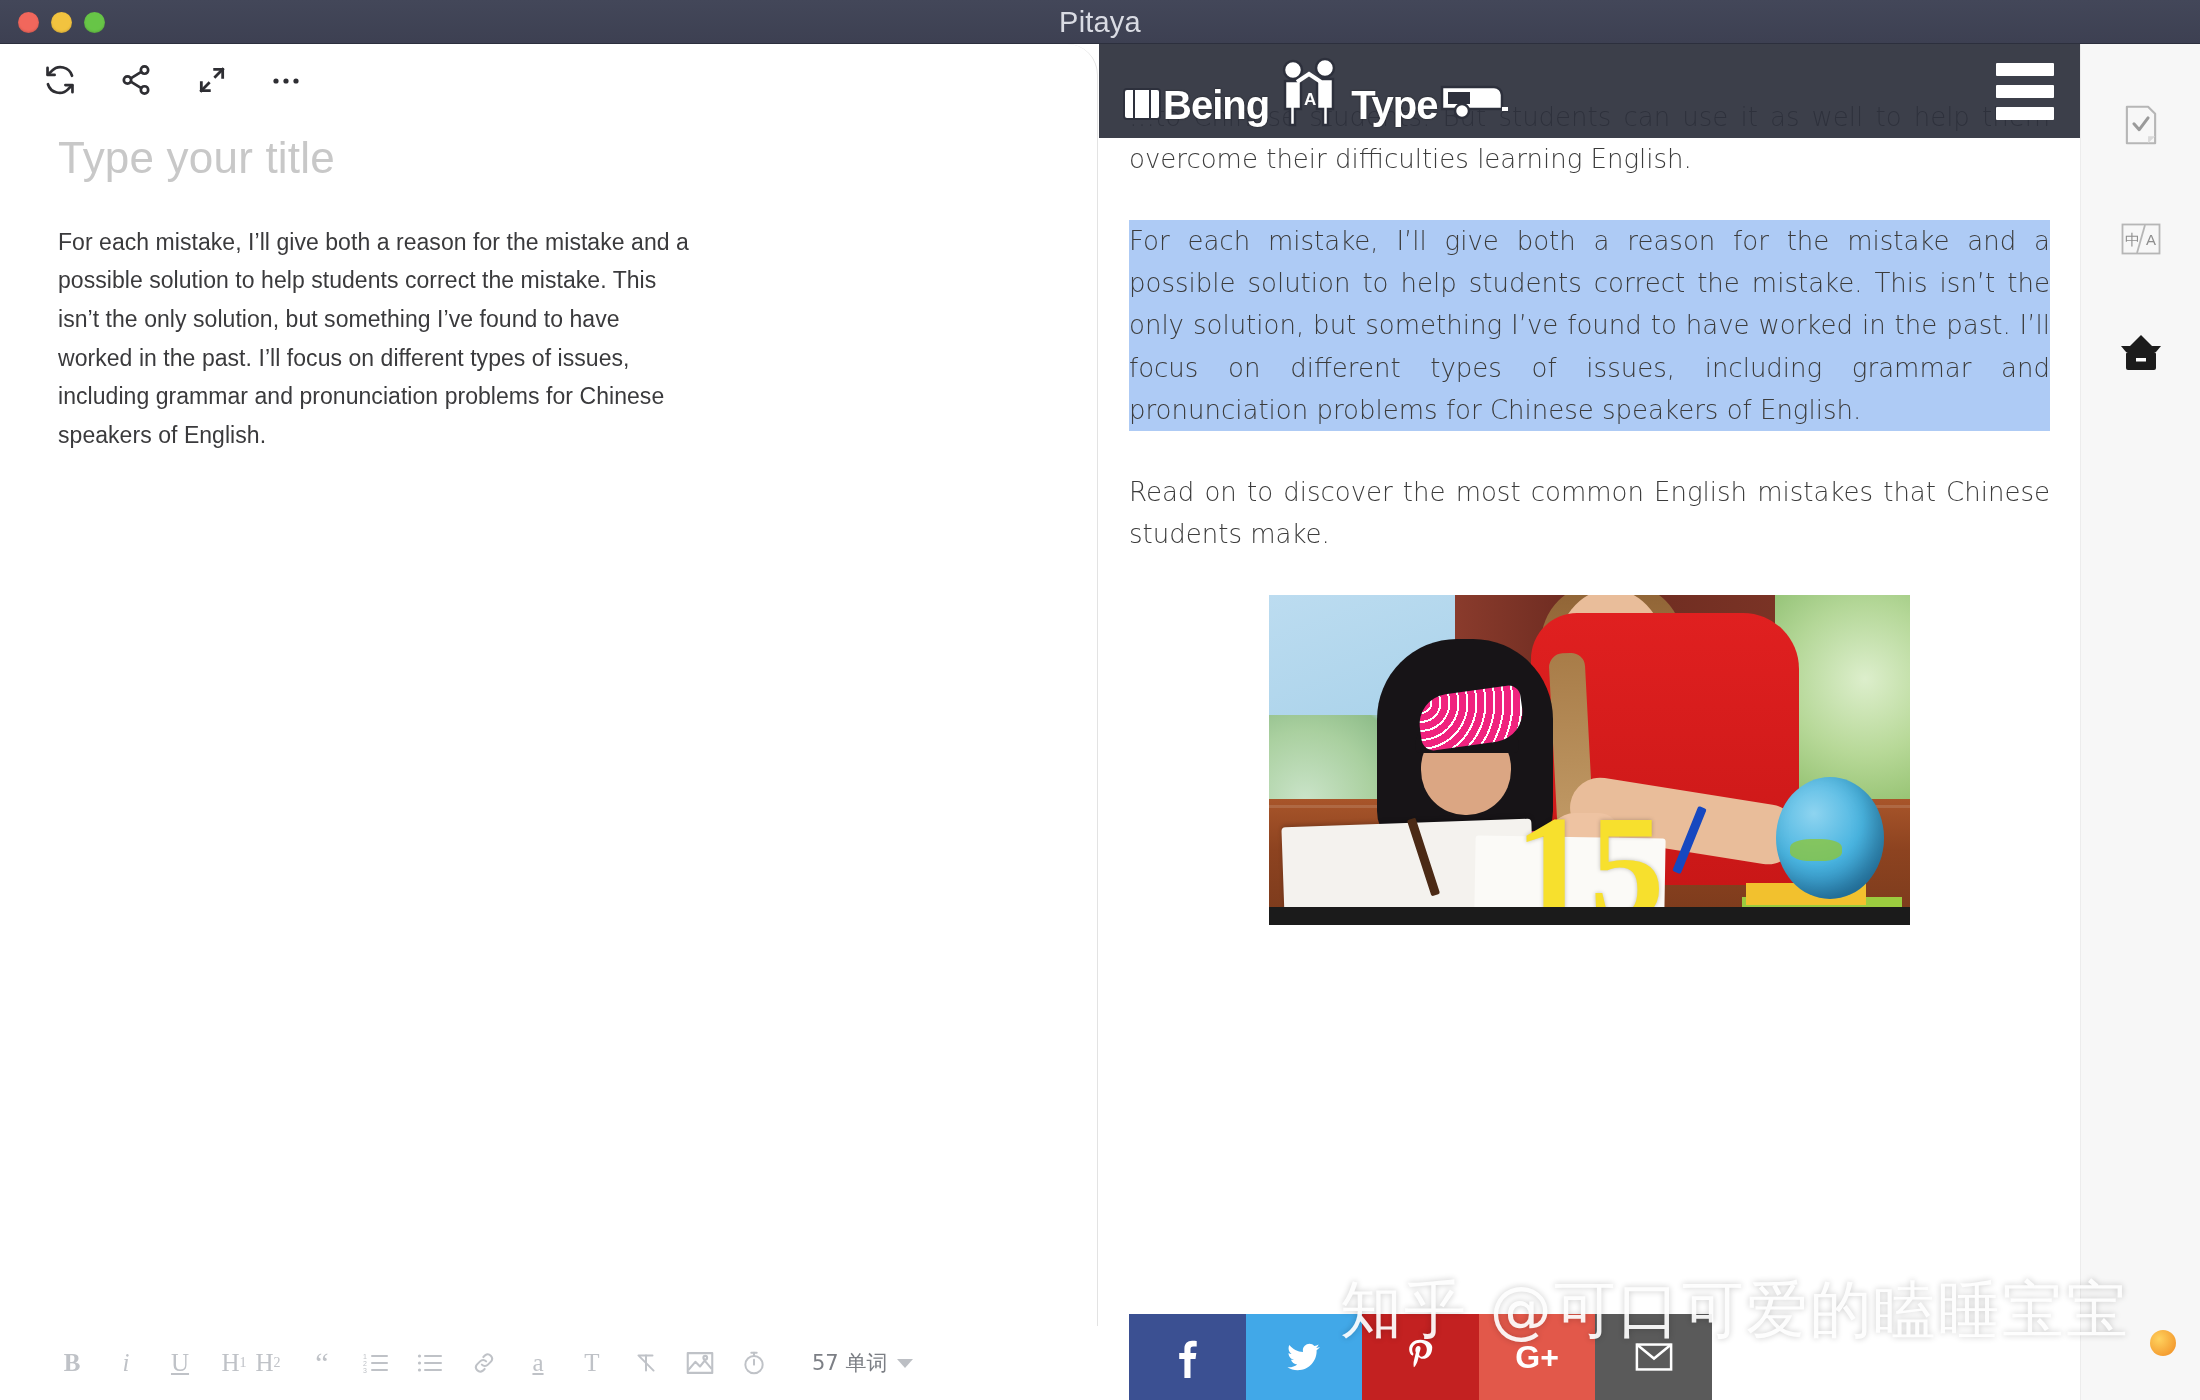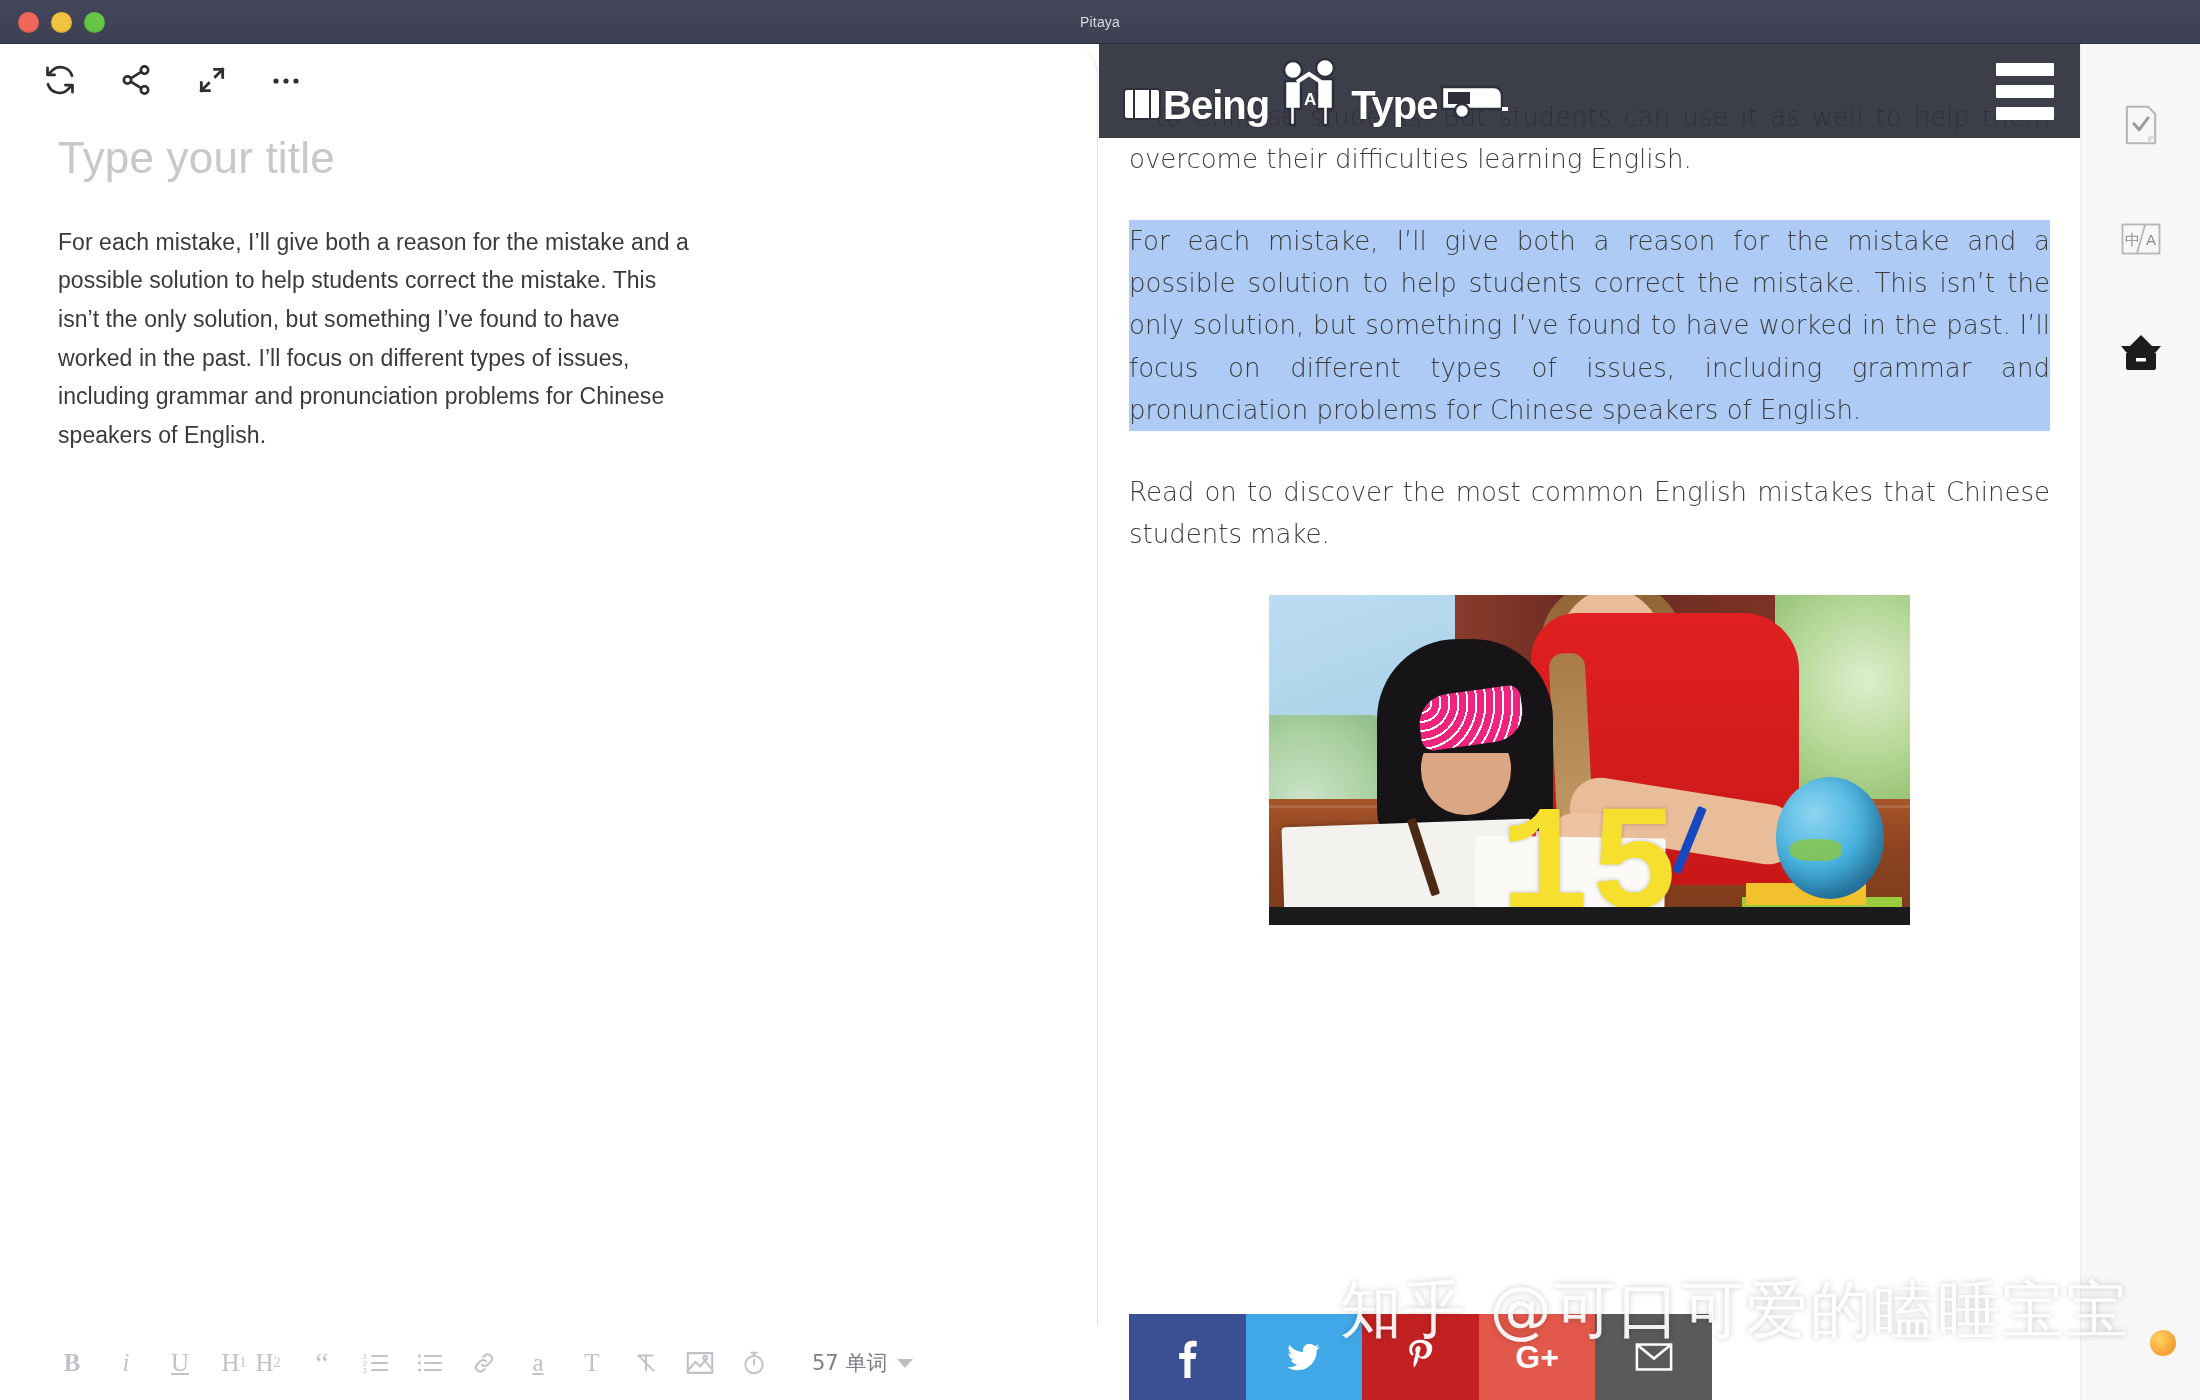--- a/index.html
+++ b/index.html
@@ -21,21 +21,21 @@
     position: absolute; left: 18px; top: 0; height: 44px;
     display: flex; align-items: center; gap: 12px;
   }
   .dot { width: 21px; height: 21px; border-radius: 50%; display: block; }
   .dot.red    { background: #f1675c; box-shadow: inset 0 -1px 2px rgba(0,0,0,.16); }
   .dot.yellow { background: #f2c33f; box-shadow: inset 0 -1px 2px rgba(0,0,0,.16); }
   .dot.green  { background: #67c547; box-shadow: inset 0 -1px 2px rgba(0,0,0,.16); }
   .win-title {
     position: absolute; left: 0; top: 0; width: 2200px; height: 44px;
     display: flex; align-items: center; justify-content: center;
-    color: #d9dbe3; font-size: 14px; letter-spacing: .2px;
+    color: #d9dbe3; font-size: 29px; letter-spacing: .2px;
   }
 
   
   .editor-pane {
     position: absolute; left: 0; top: 44px;
     width: 1098px; height: 1356px;
     background: #ffffff;
     border-right: 1px solid #e3e3e3;
     border-radius: 31px;
   }
@@ -187,21 +187,21 @@
   .stack-o { position: absolute; left: 182px; bottom: 0; width: 118px; height: 40px;
       background: #e8702a; transform: rotate(-4deg); }
   .stack-g { position: absolute; right: 8px; bottom: 0; width: 160px; height: 28px;
       background: #9bcc3f; }
   .stack-y { position: absolute; right: 44px; bottom: 20px; width: 120px; height: 22px;
       background: #f2c12e; }
   .big15 {
     position: absolute; left: 50%; bottom: -18px; transform: translateX(-50%);
     font-size: 150px; font-weight: bold; color: #f7e02d;
     text-shadow: 0 0 4px rgba(0,0,0,.25); line-height: 1;
-    font-family: Liberation Mono, monospace;
+    font-family: Liberation Serif, serif;
   }
   .photo-footer {
     position: absolute; left: 0; bottom: 0; width: 100%; height: 18px;
     background: #1b1b1b;
   }
 
   
   .share-bar {
     position: absolute; left: 30px; bottom: 0;
     width: 583px; height: 86px; display: flex;

